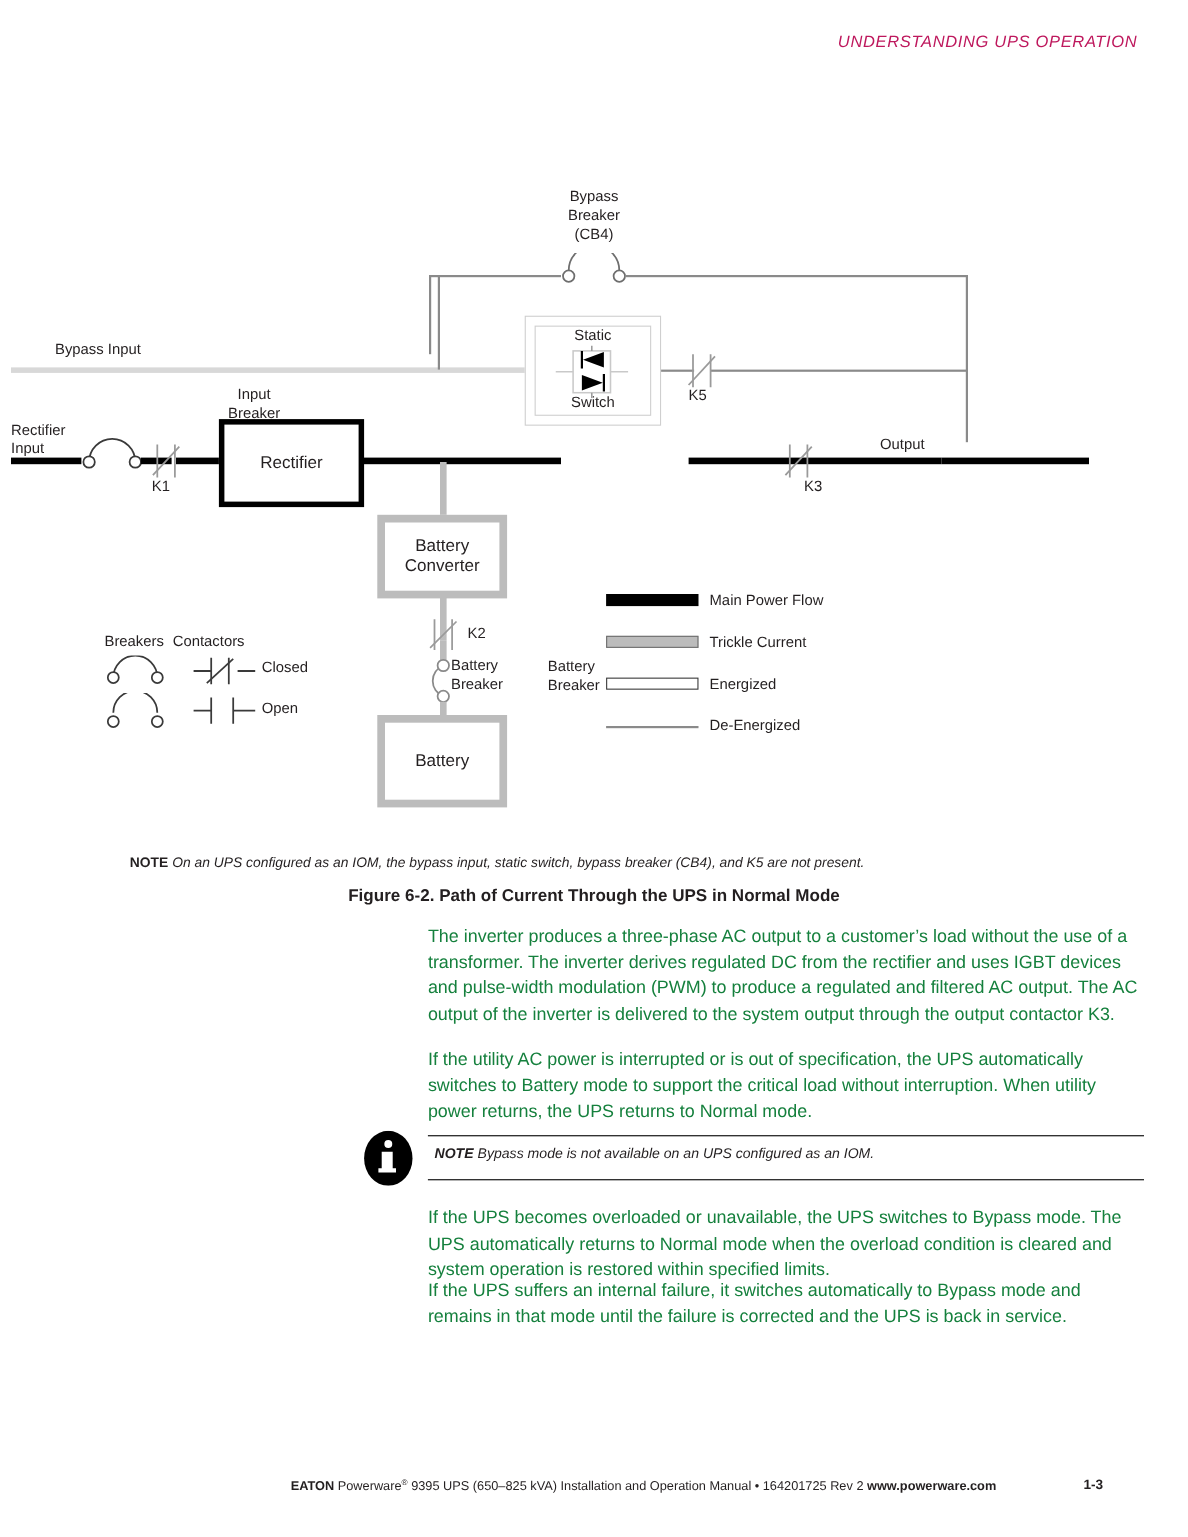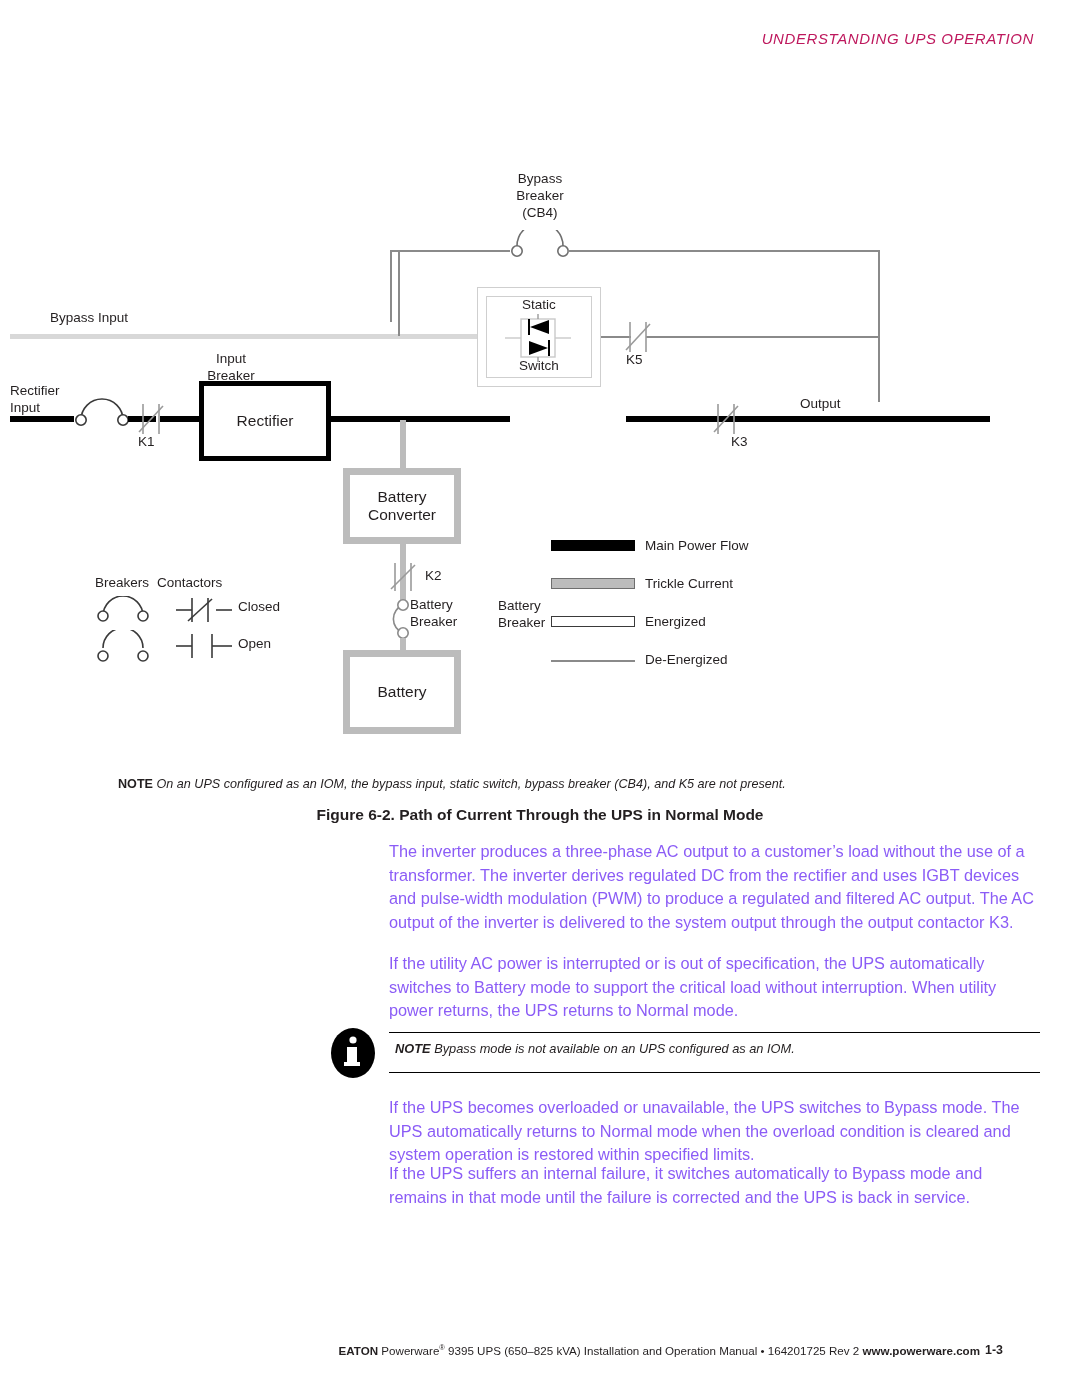--- a/index.html
+++ b/index.html
@@ -114,21 +114,21 @@
     color: #231f20;
   }
 
   
   .body-p {
     position: absolute;
     left: 389px;
     width: 650px;
     font-size: 16.3px;
     line-height: 1.45;
-    color: #8b5cf6;
+    color: #15803d;
   }
 
   
   #info-note {
     position: absolute;
     left: 327px;
     top: 1024px;
     width: 713px;
     height: 56px;
   }
@@ -153,21 +153,21 @@
   #info-icon {
     position: absolute;
     left: 0px;
     top: 4px;
   }
   #footer {
     position: absolute;
     left: 190px;
     top: 1343px;
     width: 790px;
-    text-align: right;
+    text-align: center;
     font-size: 11.6px;
     color: #231f20;
   }
   #footer b { font-weight: bold; }
   #footer sup { font-size: 7.5px; vertical-align: super; }
   #page-number {
     position: absolute;
     left: 985px;
     top: 1343px;
     font-size: 12.4px;

